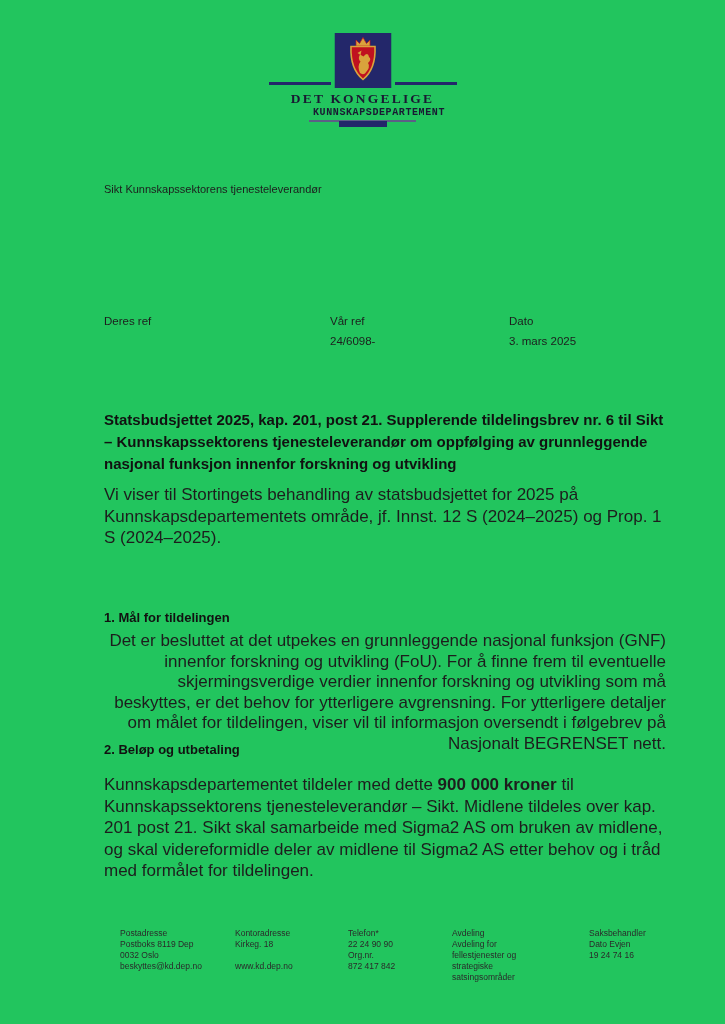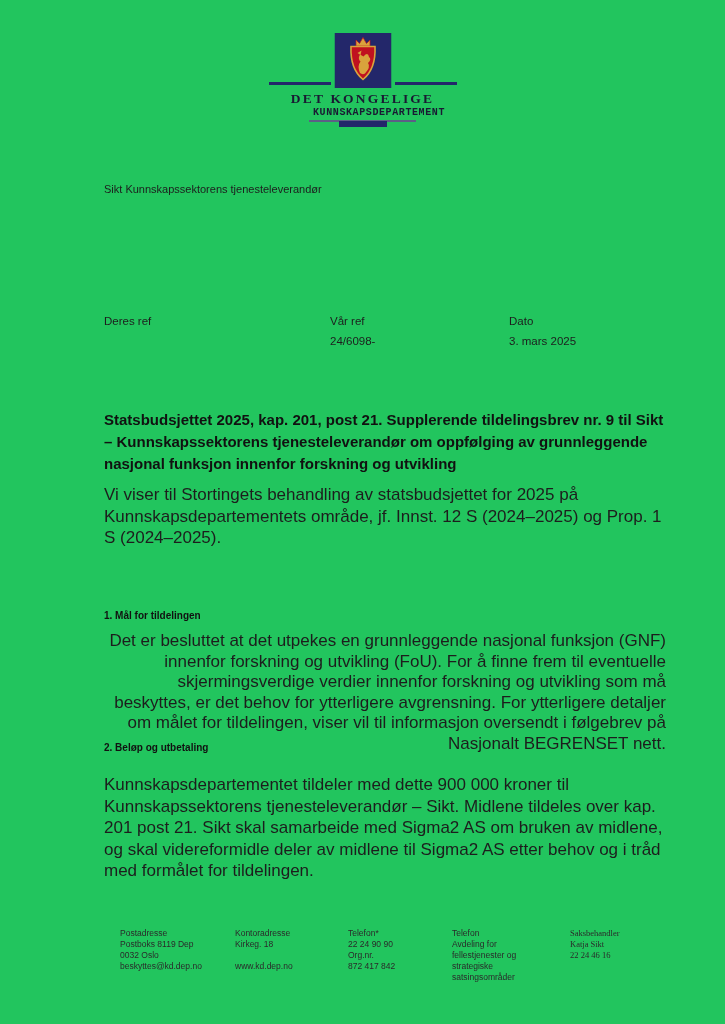--- a/index.html
+++ b/index.html
@@ -126,47 +126,47 @@
     width: 562px;
     font-size: 17px;
     line-height: 21.5px;
   }
   .para.p1 { top: 484px; }
   .para.p2 { top: 543px; }
   .section-heading {
     position: absolute;
     left: 104px;
     width: 562px;
-    font-size: 10px;
+    font-size: 13px;
     font-weight: bold;
     color: #111;
   }
   .section-heading.s1 { top: 610px; }
   .section-heading.s2 { top: 742px; }
   .para.s1p { top: 631px; line-height: 20.5px; text-align: right; }
   .para.s2p1 { top: 774px; }
   .para.s2p2 { top: 866px; }
-  .para b { font-weight: normal; margin-top: 24px; }
+  .para b { font-weight: bold; margin-top: 24px; }
 
   
   .footer {
     position: absolute;
     top: 928px;
     left: 104px;
     width: 580px;
     font-size: 8.5px;
     line-height: 11px;
     color: #2a2a2a;
   }
   .footer-col { position: absolute; top: 0; width: 125px; }
   .footer-col.f1 { left: 16px; }
   .footer-col.f2 { left: 131px; }
   .footer-col.f3 { left: 244px; }
   .footer-col.f4 { left: 348px; width: 105px; }
-  .footer-col.f5 { left: 466px; font-family: Liberation Serif, serif; }
+  .footer-col.f5 { left: 485px; }
   .footer-line { min-height: 11px; }
 </style>
 </head>
 <body>
 
 <div class="page">
 
   <div class="logo">
     <div class="crest-wrap">
       <div class="side-line left"></div>
@@ -200,21 +200,21 @@
     <div class="ref-col c2">
       <div class="ref-label">Vår ref</div>
       <div class="ref-value">24/6098-</div>
     </div>
     <div class="ref-col c3">
       <div class="ref-label">Dato</div>
       <div class="ref-value">3. mars 2025</div>
     </div>
   </div>
 
-  <div class="doc-title">Statsbudsjettet 2025, kap. 201, post 21. Supplerende tildelingsbrev nr. 9 til Sikt – Kunnskapssektorens tjenesteleverandør om oppfølging av grunnleggende nasjonal funksjon innenfor forskning og utvikling</div>
+  <div class="doc-title">Statsbudsjettet 2025, kap. 201, post 21. Supplerende tildelingsbrev nr. 6 til Sikt – Kunnskapssektorens tjenesteleverandør om oppfølging av grunnleggende nasjonal funksjon innenfor forskning og utvikling</div>
 
   <div class="para p1">Vi viser til Stortingets behandling av statsbudsjettet for 2025 på Kunnskapsdepartementets område, jf. Innst. 12 S (2024–2025) og Prop. 1 S (2024–2025).</div>
 
   <div class="section-heading s1">1. Mål for tildelingen</div>
   <div class="para s1p">Det er besluttet at det utpekes en grunnleggende nasjonal funksjon (GNF) innenfor forskning og utvikling (FoU). For å finne frem til eventuelle skjermingsverdige verdier innenfor forskning og utvikling som må beskyttes, er det behov for ytterligere avgrensning. For ytterligere detaljer om målet for tildelingen, viser vil til informasjon oversendt i følgebrev på Nasjonalt BEGRENSET nett.</div>
 
   <div class="section-heading s2">2. Beløp og utbetaling</div>
   <div class="para s2p1"><span>Kunnskapsdepartementet tildeler med dette </span><b>900 000 kroner</b><span> til Kunnskapssektorens tjenesteleverandør – Sikt. Midlene tildeles over kap. 201 post 21. Sikt skal samarbeide med Sigma2 AS om bruken av midlene, og skal videreformidle deler av midlene til Sigma2 AS etter behov og i tråd med formålet for tildelingen.</span></div>
 
   <div class="footer">
@@ -230,26 +230,26 @@
       <div class="footer-line"></div>
       <div class="footer-line">www.kd.dep.no</div>
     </div>
     <div class="footer-col f3">
       <div class="footer-line">Telefon*</div>
       <div class="footer-line">22 24 90 90</div>
       <div class="footer-line">Org.nr.</div>
       <div class="footer-line">872 417 842</div>
     </div>
     <div class="footer-col f4">
-      <div class="footer-line">Telefon</div>
+      <div class="footer-line">Avdeling</div>
       <div class="footer-line">Avdeling for</div>
       <div class="footer-line">fellestjenester og</div>
       <div class="footer-line">strategiske</div>
       <div class="footer-line">satsingsområder</div>
     </div>
     <div class="footer-col f5">
       <div class="footer-line">Saksbehandler</div>
-      <div class="footer-line">Katja Sikt</div>
-      <div class="footer-line">22 24 46 16</div>
+      <div class="footer-line">Dato Evjen</div>
+      <div class="footer-line">19 24 74 16</div>
     </div>
   </div>
 
 </div>
 
 </body></html>

